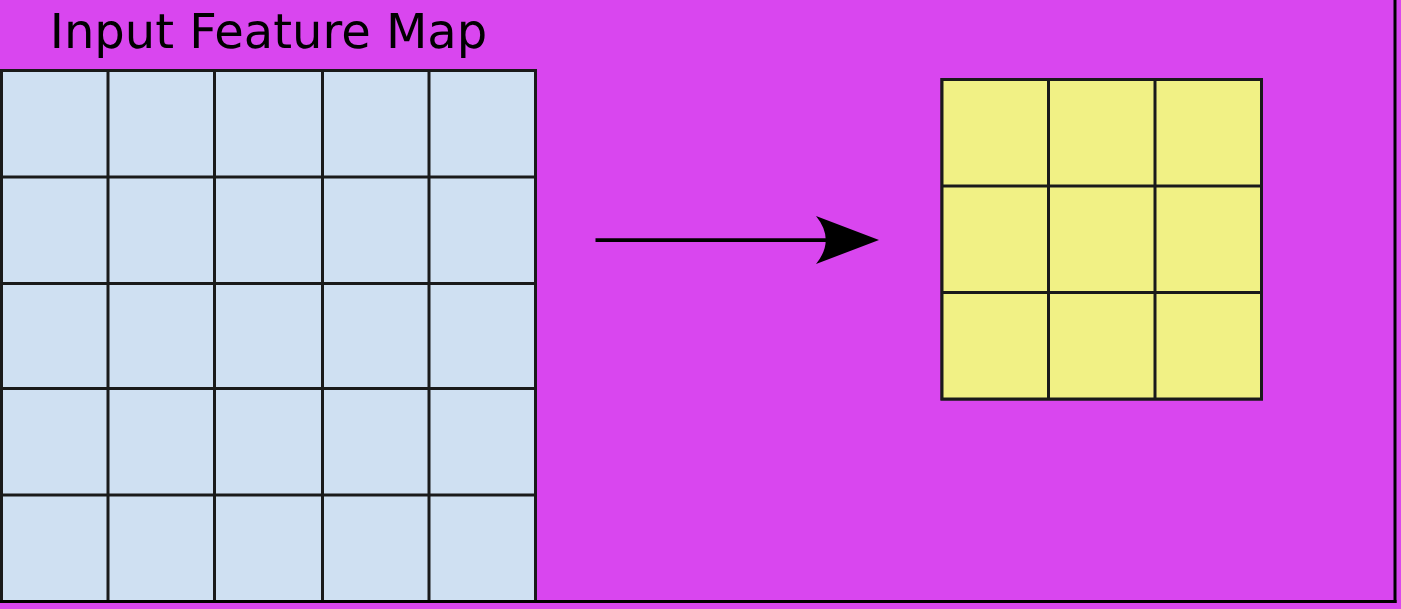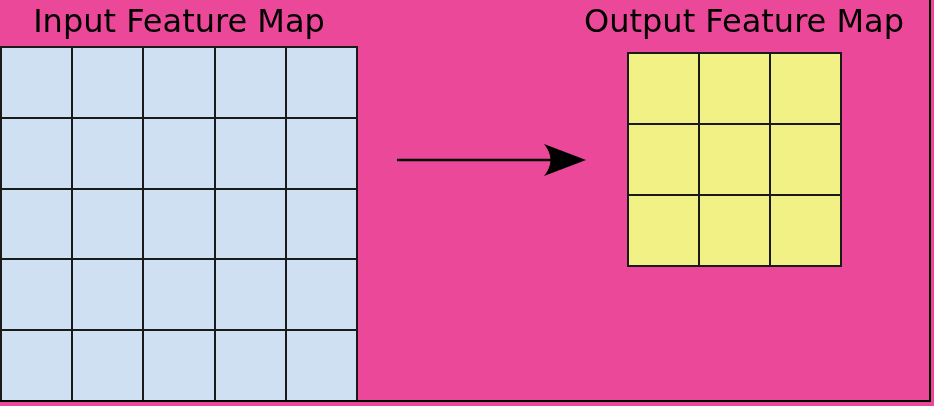--- a/index.html
+++ b/index.html
@@ -5,21 +5,21 @@
   html, body {
     margin: 0;
     padding: 0;
     background: #ffffff;
     font-family: "DejaVu Sans", "Liberation Sans", sans-serif;
   }
   .canvas {
     position: relative;
     width: 934px;
     height: 406px;
-    background: #ec4899;
+    background: #d946ef;
     overflow: hidden;
   }
   .map-title {
     position: absolute;
     top: 2px;
     font-size: 32px;
     line-height: 38px;
     color: #000000;
     text-align: center;
     white-space: nowrap;
@@ -54,21 +54,20 @@
     z-index: 5;
   }
 </style>
 </head>
 <body>
 
 <div class="canvas">
 
   <div class="map-title title-input">Input Feature Map</div>
 
-  <div class="map-title title-output">Output Feature Map</div>
 
   <div class="feature-grid grid-input" style="grid-template-columns: repeat(5, 1fr); grid-template-rows: repeat(5, 1fr); background: rgb(26, 26, 26); border-color: rgb(26, 26, 26);">
       <div style="background: rgb(207, 224, 242);"></div>
       <div style="background: rgb(207, 224, 242);"></div>
       <div style="background: rgb(207, 224, 242);"></div>
       <div style="background: rgb(207, 224, 242);"></div>
       <div style="background: rgb(207, 224, 242);"></div>
       <div style="background: rgb(207, 224, 242);"></div>
       <div style="background: rgb(207, 224, 242);"></div>
       <div style="background: rgb(207, 224, 242);"></div>

